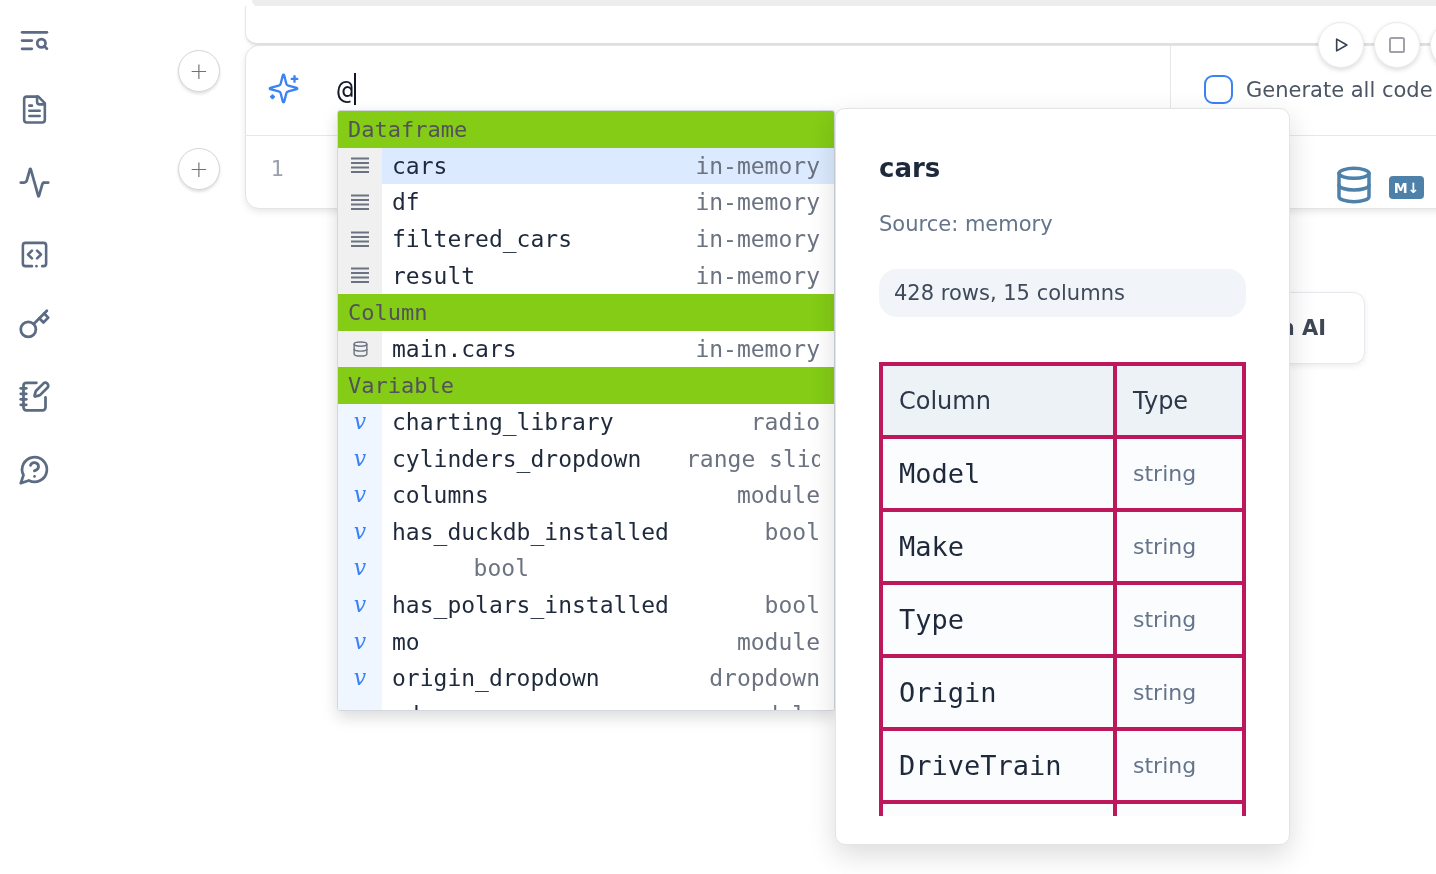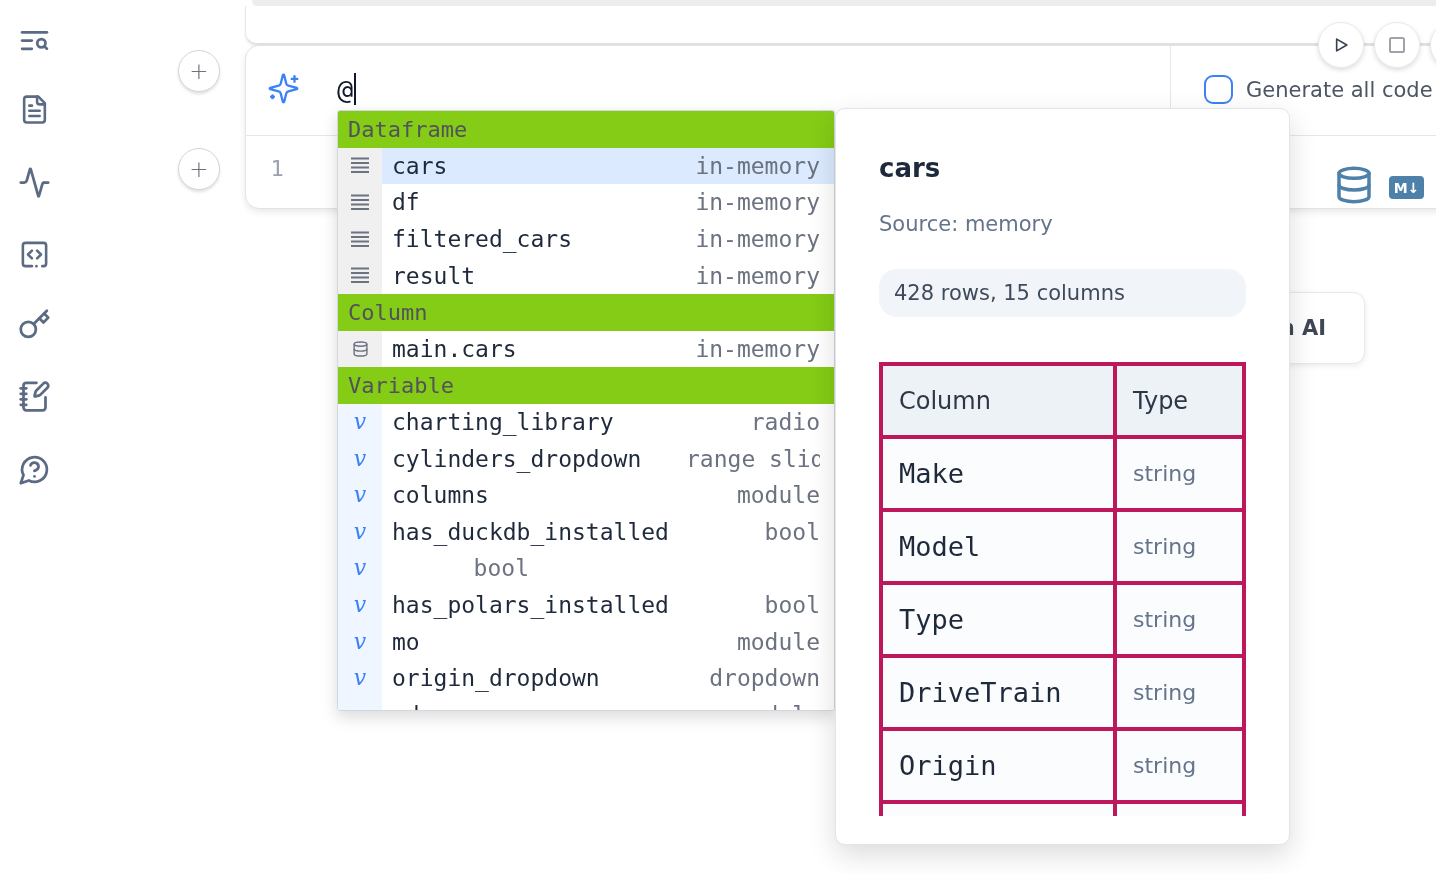--- a/index.html
+++ b/index.html
@@ -367,37 +367,37 @@
             <col>
           </colgroup>
         <thead>
           <tr>
             <th>Column</th>
             <th>Type</th>
           </tr>
         </thead>
         <tbody>
             <tr>
+    <td class="col-name">Model</td>
+    <td class="col-type">string</td>
+  </tr>
+            <tr>
     <td class="col-name">Make</td>
     <td class="col-type">string</td>
   </tr>
             <tr>
-    <td class="col-name">Model</td>
-    <td class="col-type">string</td>
-  </tr>
-            <tr>
     <td class="col-name">Type</td>
     <td class="col-type">string</td>
   </tr>
             <tr>
+    <td class="col-name">Origin</td>
+    <td class="col-type">string</td>
+  </tr>
+            <tr>
     <td class="col-name">DriveTrain</td>
-    <td class="col-type">string</td>
-  </tr>
-            <tr>
-    <td class="col-name">Origin</td>
     <td class="col-type">string</td>
   </tr>
             <tr>
     <td class="col-name"></td>
     <td class="col-type"></td>
   </tr>
           </tbody>
       </table>
     </div>
   </div>

